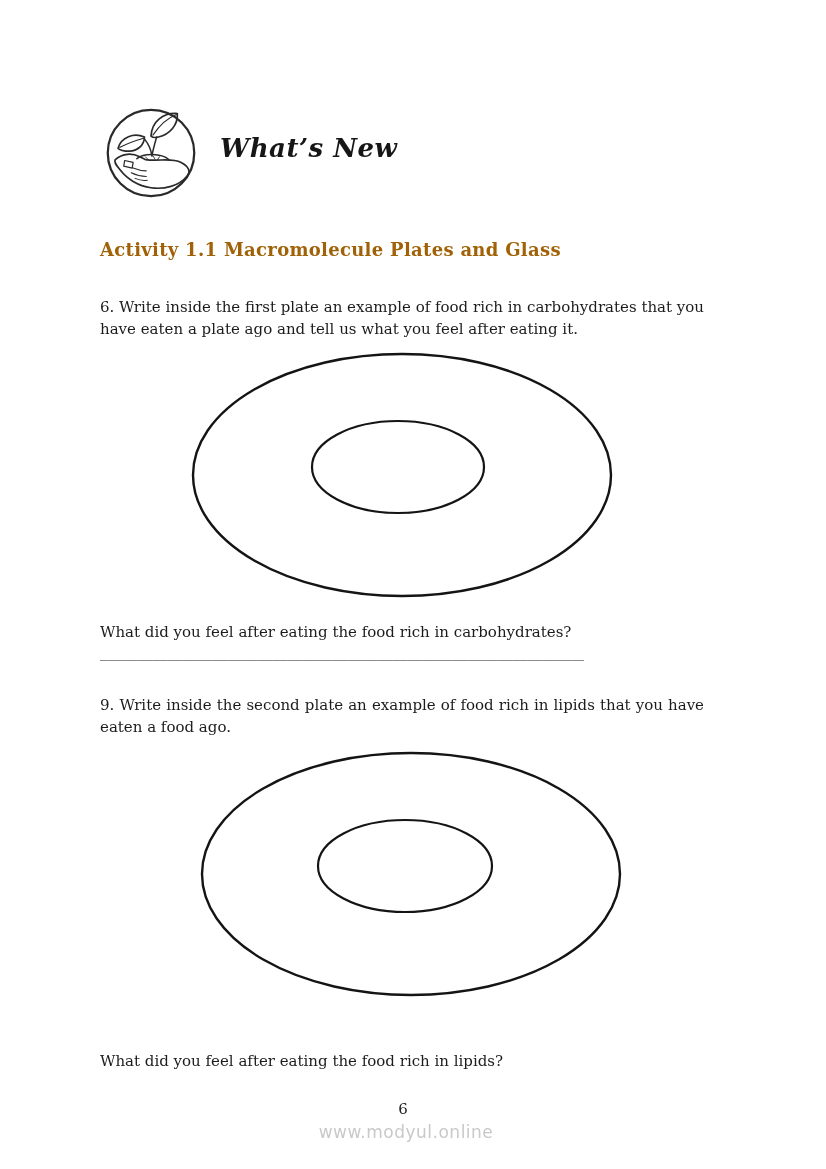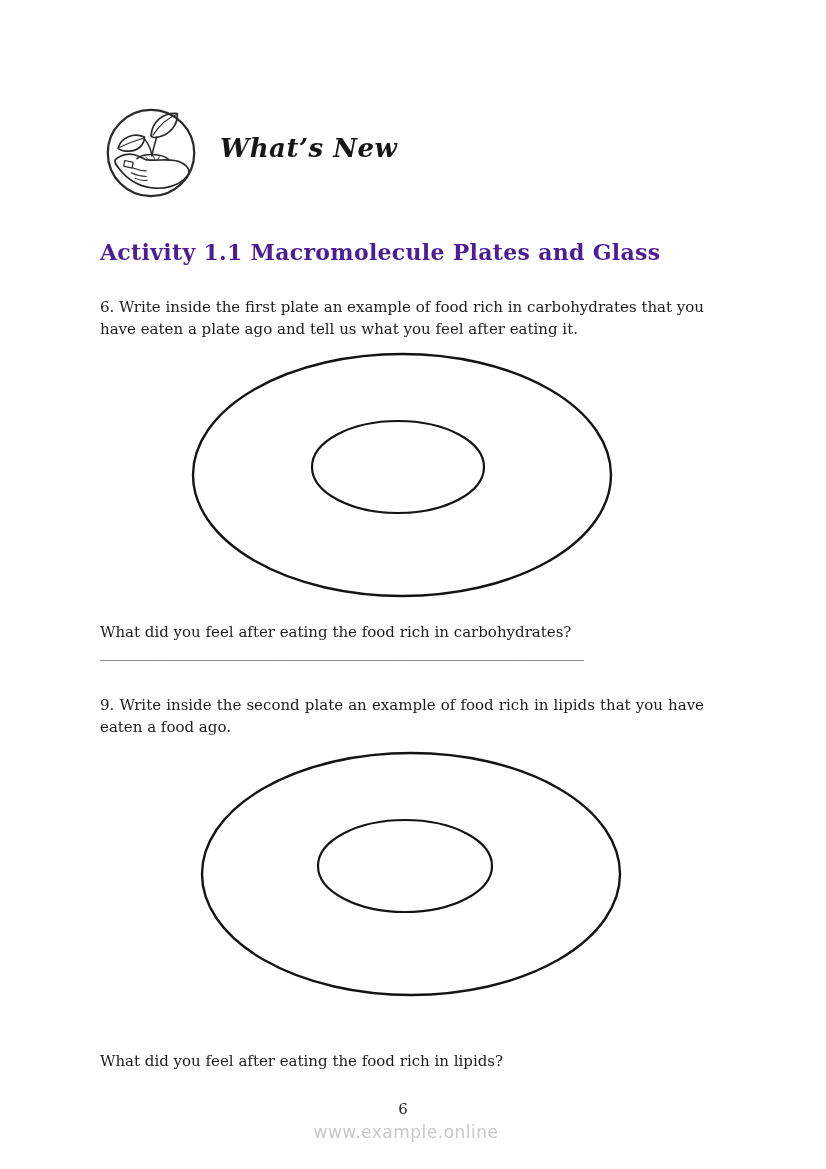--- a/index.html
+++ b/index.html
@@ -30,24 +30,24 @@
     font-size: 26px;
     font-weight: bold;
     font-style: italic;
     letter-spacing: 0.5px;
     color: #161616;
   }
   .activity-title {
     left: 100px;
     top: 239px;
     width: 620px;
-    font-size: 22px;
+    font-size: 18px;
     font-weight: bold;
     letter-spacing: 0.3px;
-    color: #4c1d95;
+    color: #a16207;
   }
   .para {
     left: 100px;
     width: 604px;
     font-size: 15px;
     line-height: 22px;
   }
   .para .just {
     display: block;
     text-align: justify;
@@ -153,15 +153,15 @@
     <svg class="plate" width="424" height="250" viewBox="0 0 424 250" fill="none" stroke="#141414">
       <ellipse cx="212" cy="124" rx="209" ry="121" stroke-width="2.4"></ellipse>
       <ellipse cx="206" cy="116" rx="87" ry="46" stroke-width="2.2"></ellipse>
     </svg>
   </div>
 
   <div class="abs question" style="top:1051px;">What did you feel after eating the food rich in lipids?</div>
 
   <div class="abs page-number">6</div>
 
-  <div class="abs watermark">www.example.online</div>
+  <div class="abs watermark">www.modyul.online</div>
 
 </div>
 
 </body></html>

